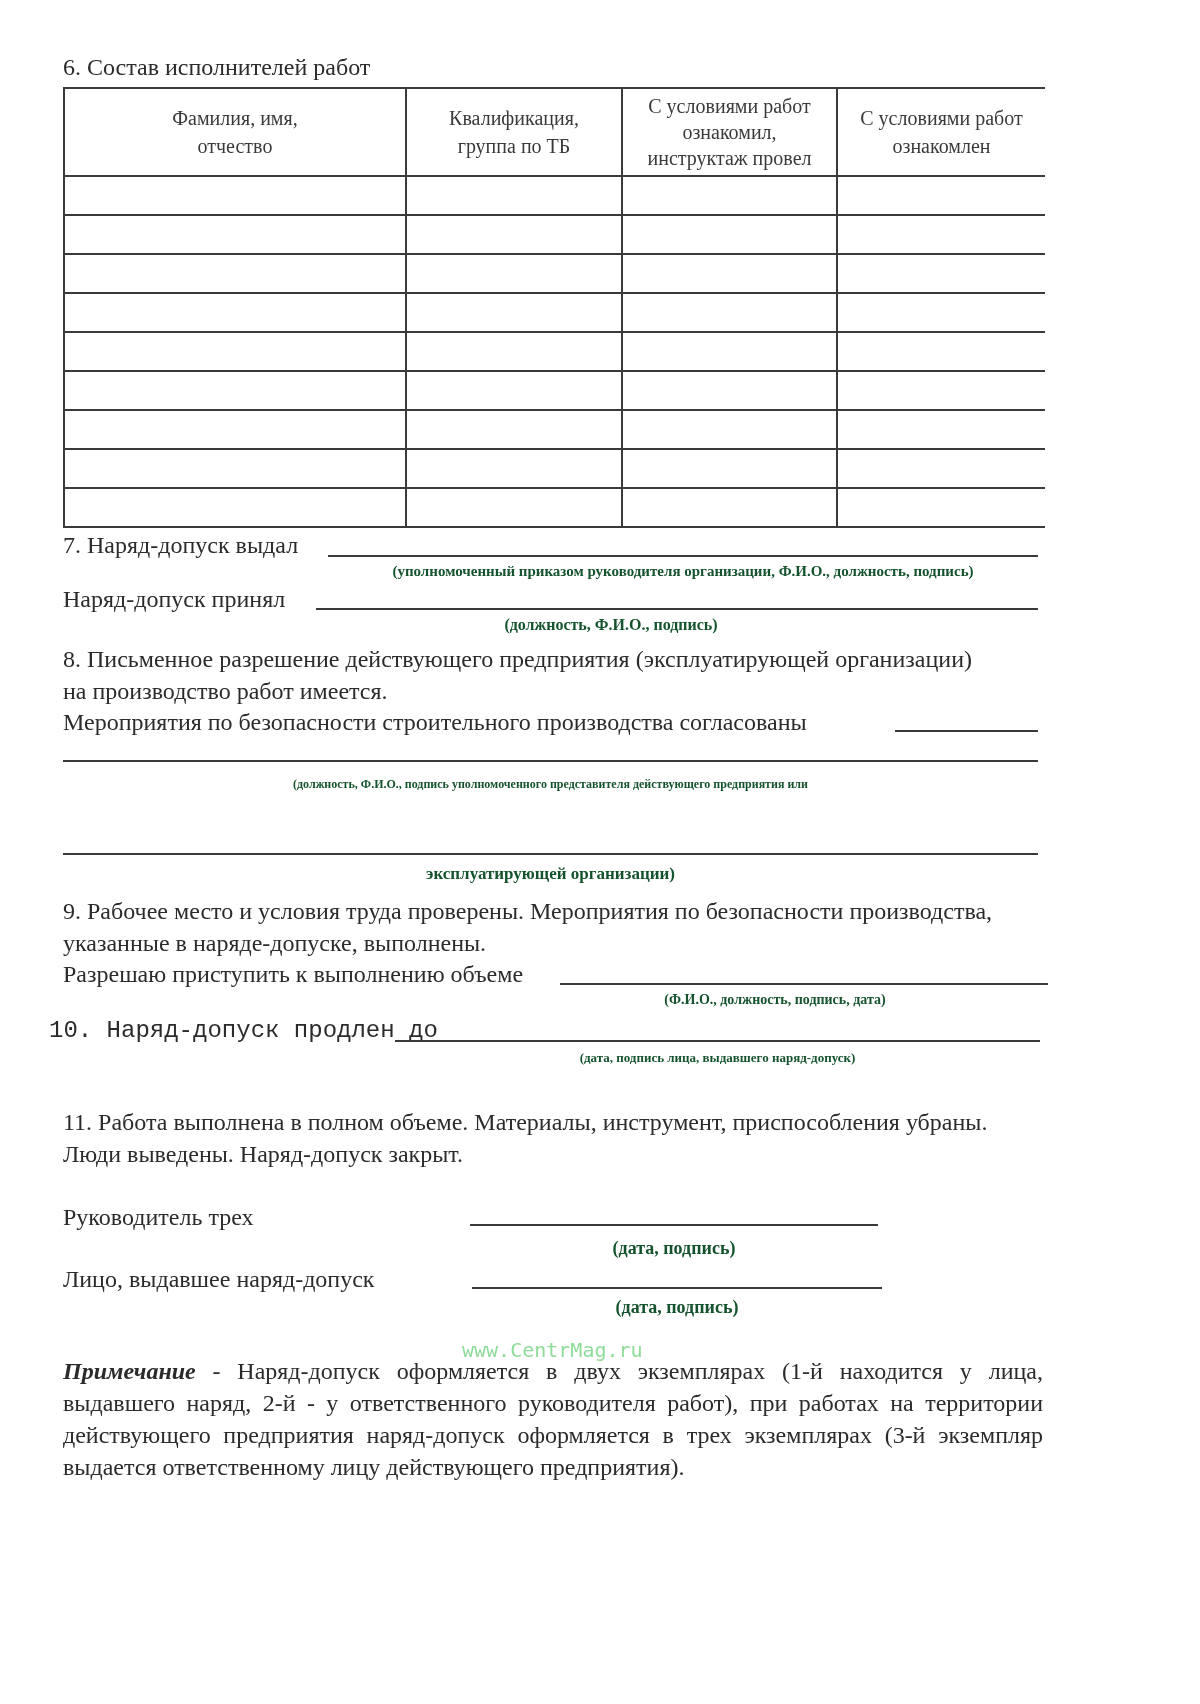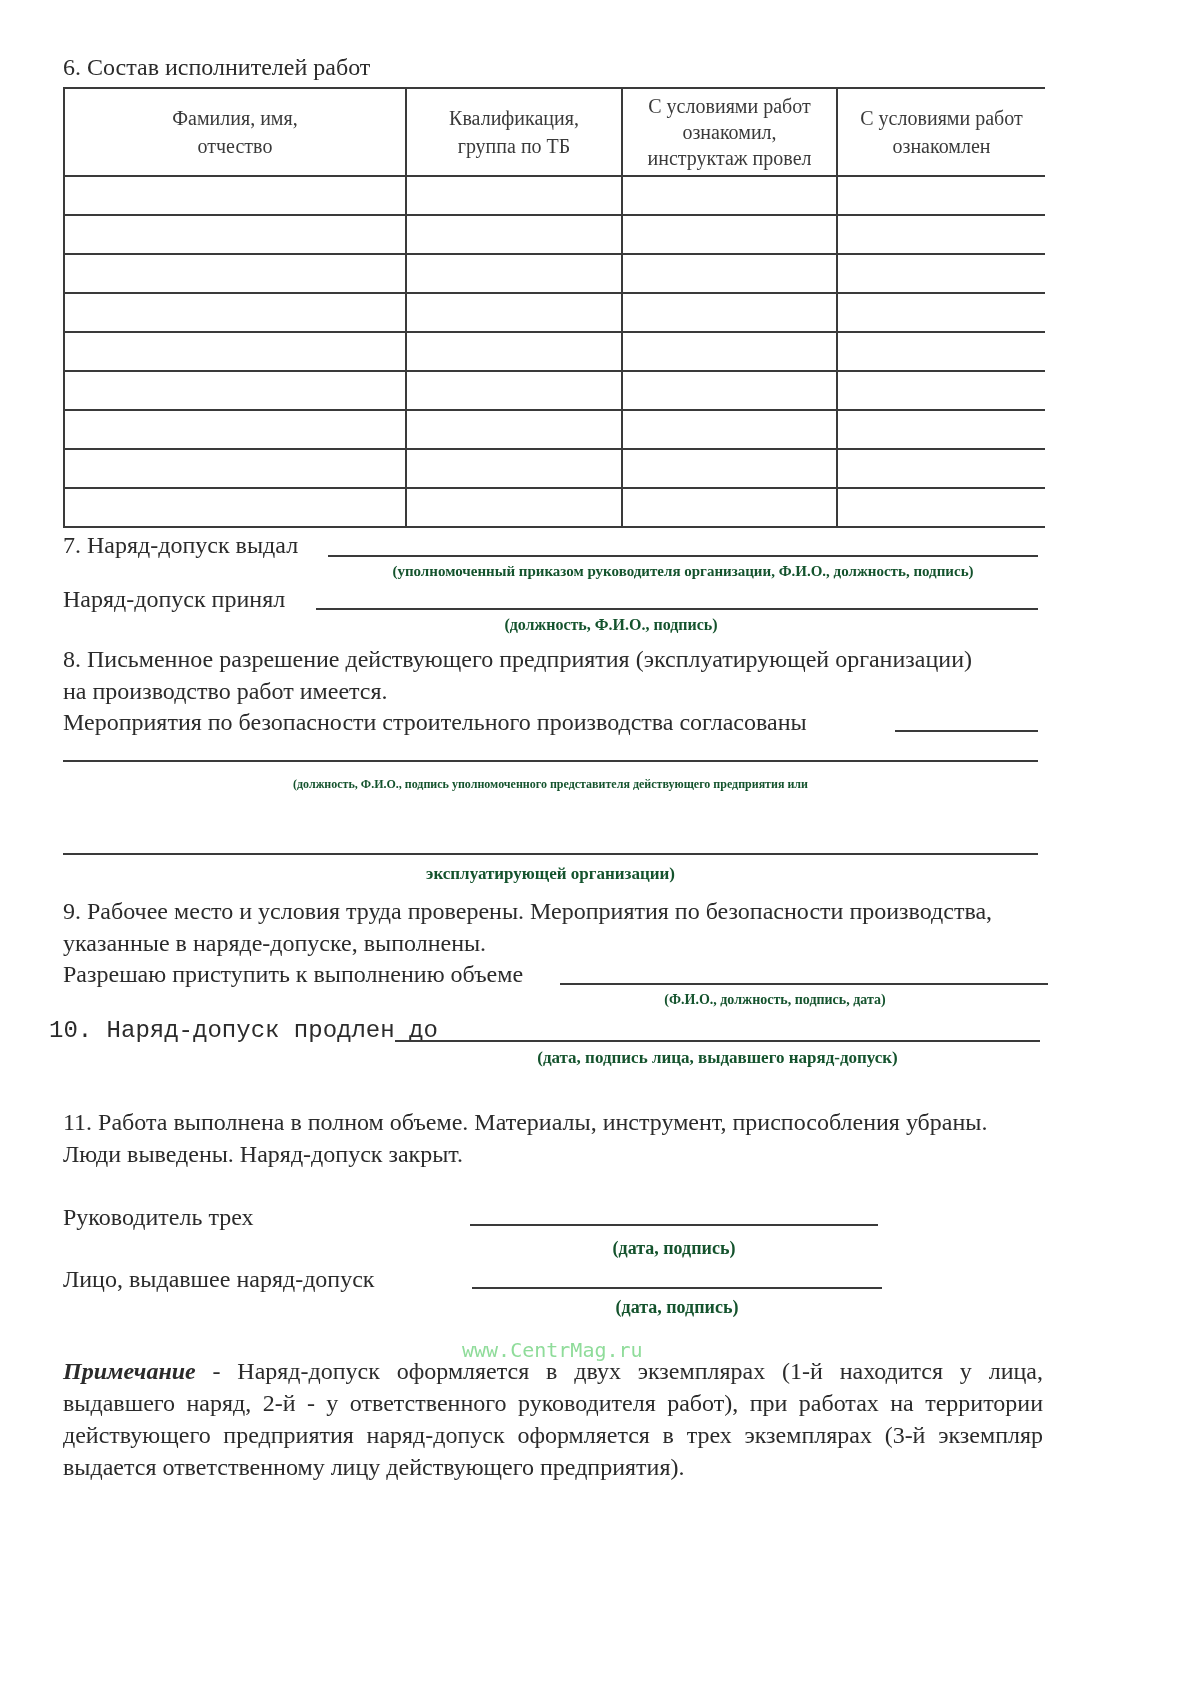--- a/index.html
+++ b/index.html
@@ -125,21 +125,21 @@
 <div class="abs cap" style="left:63px; top:864px; width:975px;text-align:center;">эксплуатирующей организации)</div>
 
 <div class="abs para" style="left:63px; top:895px; white-space:nowrap;text-align:right;">9. Рабочее место и условия труда проверены. Мероприятия по безопасности производства,</div>
 <div class="abs para" style="left:63px; top:927px; white-space:nowrap;">указанные в наряде-допуске, выполнены.</div>
 <div class="abs para" style="left:63px; top:958px; white-space:nowrap;">Разрешаю приступить к выполнению объеме</div>
 <div class="line" style="left:560px; top:983px; width:488px;"></div>
 <div class="abs cap" style="left:560px; top:990px; width:430px; font-size:14px;">(Ф.И.О., должность, подпись, дата)</div>
 
 <div class="abs para" style="left:49px; top:1015px; white-space:nowrap;font-family:Liberation Mono, monospace;">10. Наряд-допуск продлен до</div>
 <div class="line" style="left:395px; top:1040px; width:645px;"></div>
-<div class="abs cap" style="left:395px; top:1048px; width:645px; font-size:17px;">(дата, подпись лица, выдавшего наряд-допуск)</div>
+<div class="abs cap" style="left:395px; top:1048px; width:645px; font-size:13px;">(дата, подпись лица, выдавшего наряд-допуск)</div>
 
 <div class="abs para" style="left:63px; top:1106px; white-space:nowrap;">11. Работа выполнена в полном объеме. Материалы, инструмент, приспособления убраны.</div>
 <div class="abs para" style="left:63px; top:1138px; white-space:nowrap;">Люди выведены. Наряд-допуск закрыт.</div>
 
 <div class="abs para" style="left:63px; top:1201px; white-space:nowrap;">Руководитель трех</div>
 <div class="line" style="left:470px; top:1224px; width:408px;"></div>
 <div class="abs cap" style="left:470px; top:1238px; width:408px; font-size:18px;">(дата, подпись)</div>
 
 <div class="abs para" style="left:63px; top:1263px; white-space:nowrap;">Лицо, выдавшее наряд-допуск</div>
 <div class="line" style="left:472px; top:1287px; width:410px;"></div>

